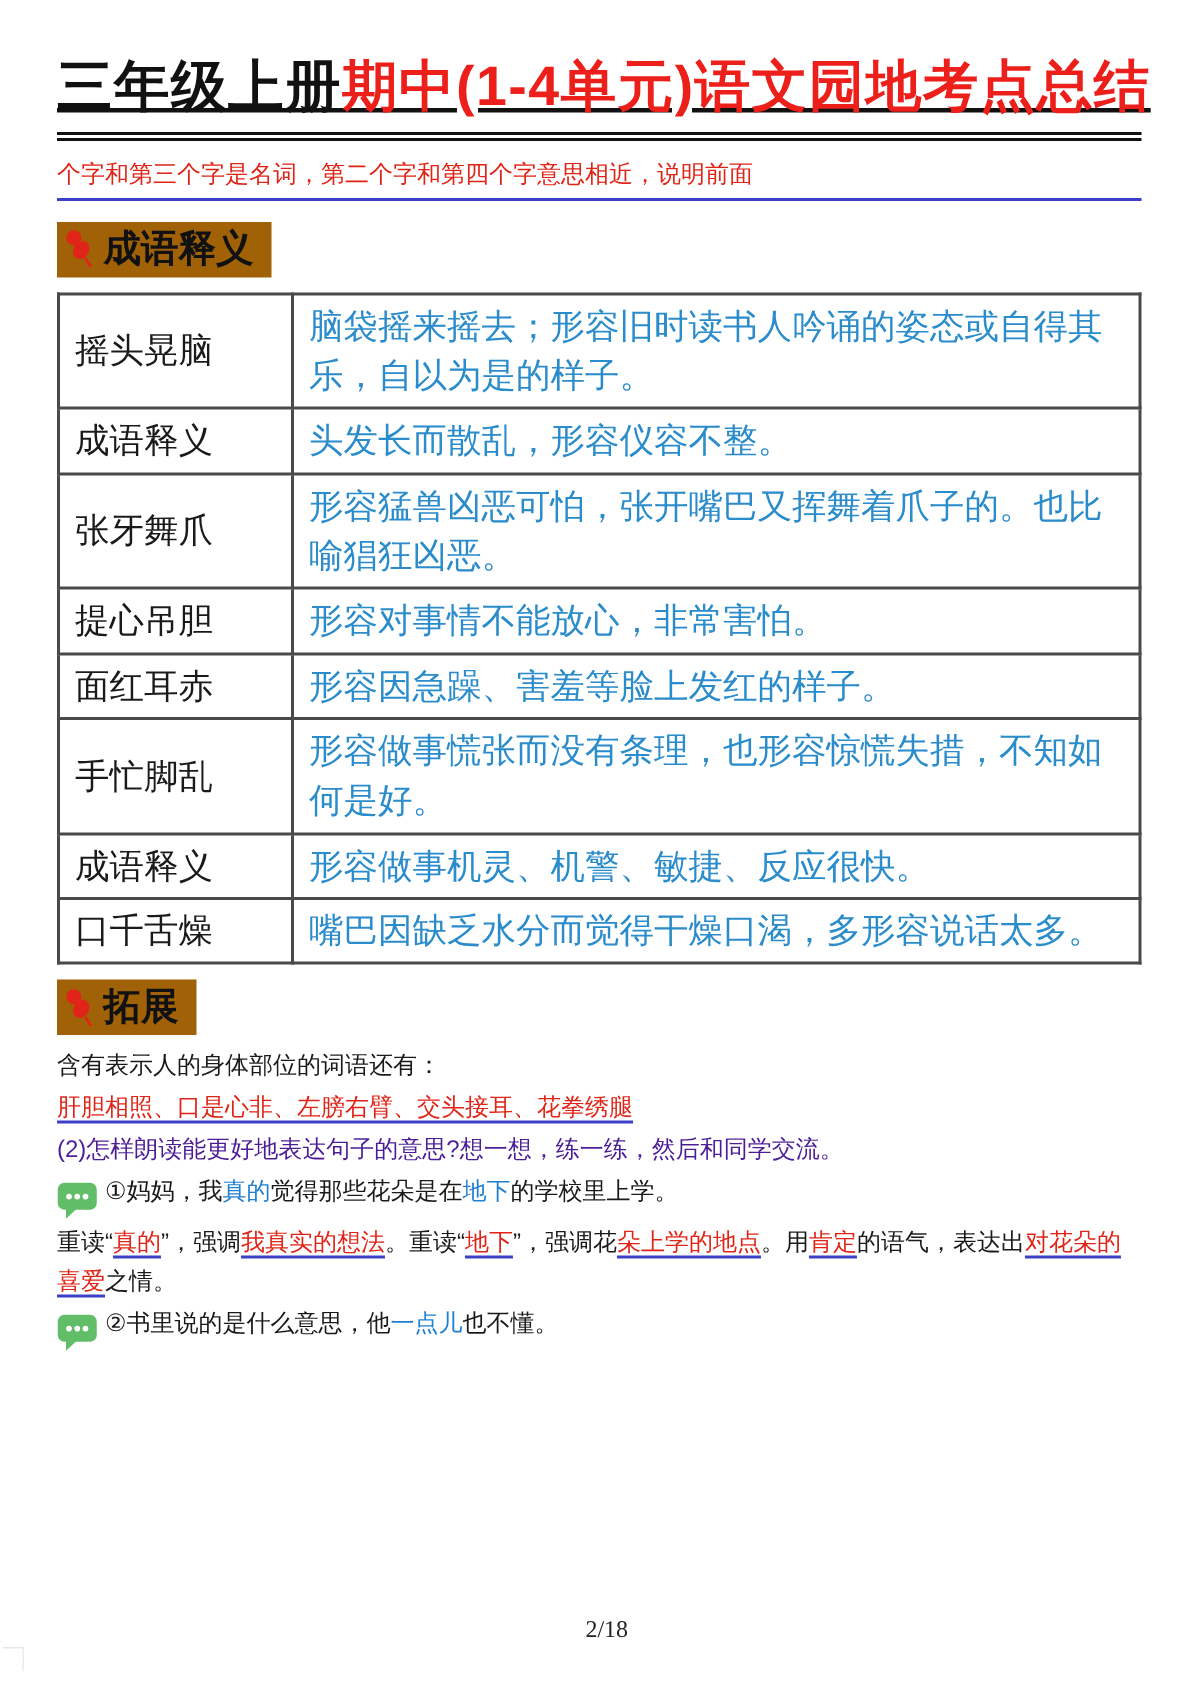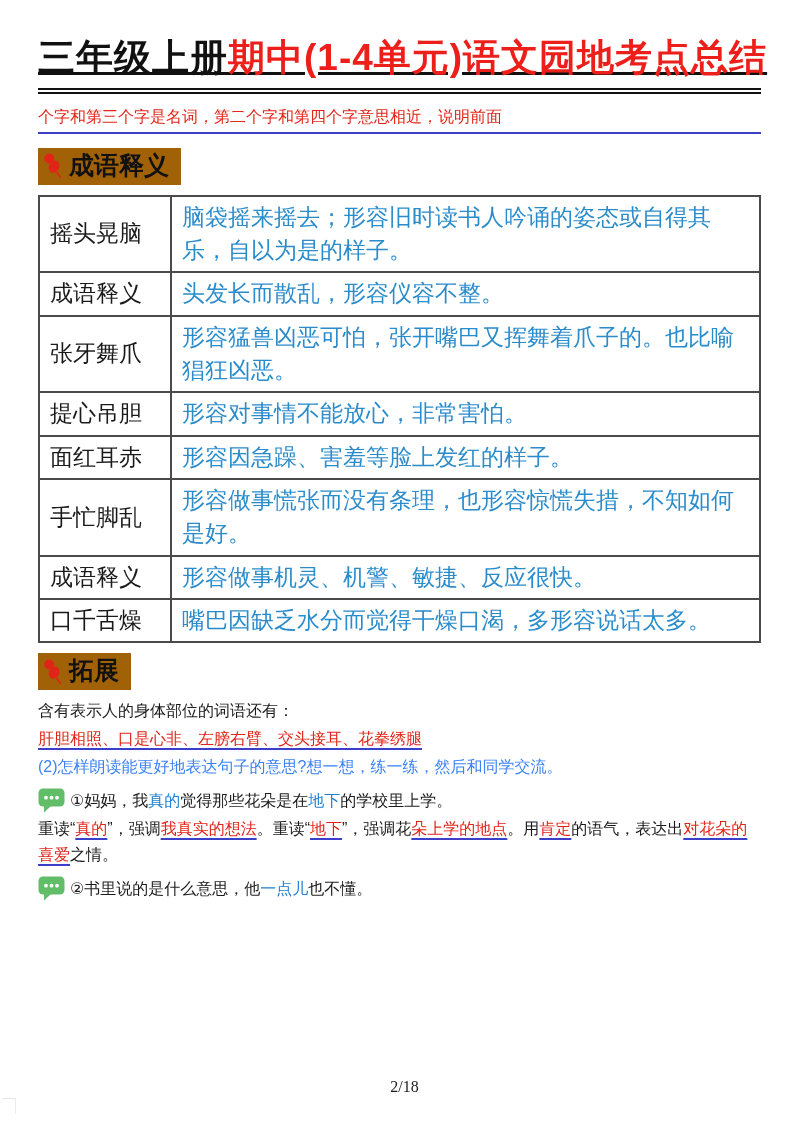--- a/index.html
+++ b/index.html
@@ -28,21 +28,21 @@
     white-space: nowrap;
     text-decoration: underline;
   }
   .title .t-black { color: #111; }
   .title .t-red { color: #ed1f1a; }
 
   
   .body-text { font-size: 16px; line-height: 1.6; }
   .red { color: #e02518; }
   .blk { color: #1a1a1a; }
-  .green { color: #3b82f6; }
+  .green { color: #4c1d95; }
   .blue-em { color: #1f7fd0; }
 
   .ul-line {
     display: block;
     border-bottom: 2px solid #3c40c8;
     padding-bottom: 2px;
     margin-bottom: 6px;
     white-space: nowrap;
   }
   .bu {
@@ -81,27 +81,27 @@
     width: 100%;
     margin: 4px 0 2px 0;
     font-size: 23px;
   }
   table.idioms td {
     border: 2px solid #4a4a4a;
     padding: 4px 10px;
     line-height: 1.45;
     vertical-align: middle;
   }
-  td.term { width: 132px; color: #1a1a1a; white-space: nowrap; }
+  td.term { width: 156px; color: #1a1a1a; white-space: nowrap; }
   td.def  { color: #2b8ccb; }
 
   
   .ex-row {
     display: flex;
-    align-items: flex-end;
+    align-items: flex-start;
     gap: 5px;
     margin: 3px 0;
   }
   .chat { width: 27px; height: 25px; flex: 0 0 auto; margin-top: 6px; }
   .ex-text { flex: 1; }
 
   
   .footer {
     position: absolute;
     left: 16px; right: 0;

